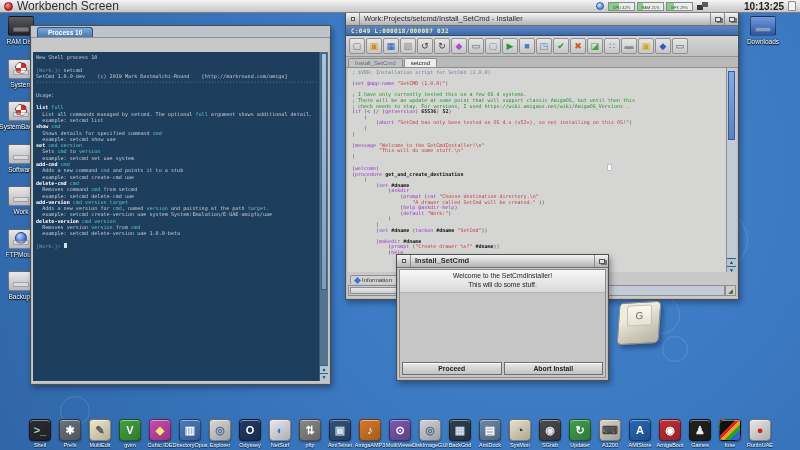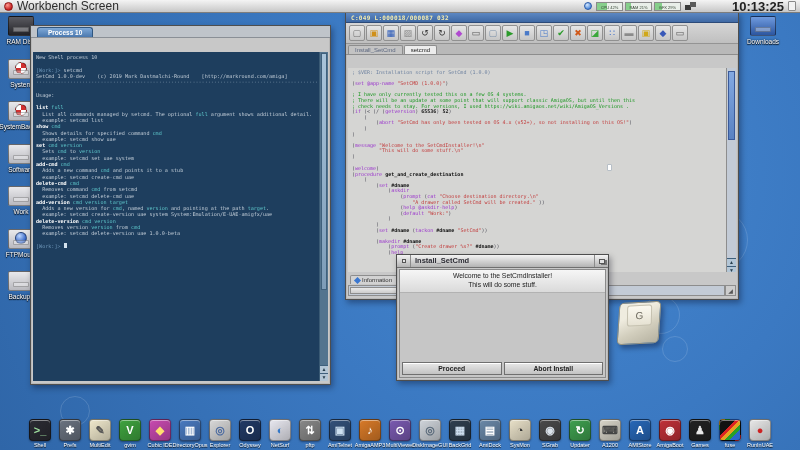--- a/index.html
+++ b/index.html
@@ -15,21 +15,21 @@
   .tb-ball { width:9px; height:9px; border-radius:50%; background:radial-gradient(circle at 35% 30%, #ff9a90, #c41f1f 70%); margin-right:4px; border:1px solid #8d1414; }
   .tb-title { font-size:12px; color:#2e2e2e; }
   .tb-right { margin-left:auto; display:flex; align-items:center; gap:4px; }
   .tb-blue { width:8px; height:8px; border-radius:50%; background:radial-gradient(circle at 35% 30%, #d6e9ff, #4a86d8 75%); border:1px solid #2a5aa8; }
   .meter { position:relative; width:27px; height:9px; border:1px solid #8a8a8a; background:#e9efe9; overflow:hidden; }
   .meter .fill { position:absolute; left:0; top:0; bottom:0; background:#86cf8b; }
   .meter .mtext { position:relative; font-size:4px; line-height:9px; color:#30402f; text-align:center; white-space:nowrap; }
   .tb-net { width:11px; height:8px; position:relative; }
   .tb-net::before { content:""; position:absolute; left:0; bottom:0; width:6px; height:5px; background:#3a3a3a; }
   .tb-net::after { content:""; position:absolute; right:0; top:0; width:6px; height:5px; background:#5a5a5a; }
-  .tb-clock { font-size:13px; font-weight:bold; color:#222;margin-left:32px; }
+  .tb-clock { font-size:10px; font-weight:bold; color:#222;margin-left:32px; }
   .tb-clip { width:8px; height:10px; background:#f2f2f2; border:1px solid #8a8a8a; border-radius:1px; }
 
   
   .dicon { position:absolute; width:38px; display:flex; flex-direction:column; align-items:center; cursor:pointer; }
   .drive { position:relative; width:26px; height:20px; border-radius:2px; border:1px solid rgba(0,0,0,.45); }
   .drive::after { content:""; position:absolute; left:4px; bottom:3px; right:4px; height:3px; border-radius:1px; background:rgba(255,255,255,.35); border:1px solid rgba(0,0,0,.25); }
   .drive.dark { background:linear-gradient(#5a5a60,#232328); }
   .drive.plain { background:linear-gradient(#e9e9ec,#b9b9bf); }
   .drive.bluedrive { background:linear-gradient(#6f9ade,#2c56a0); }
   .ball { position:absolute; left:50%; top:2px; transform:translateX(-50%); width:12px; height:12px; border-radius:50%; border:1px solid rgba(0,0,0,.4); background:conic-gradient(#d23030 0 90deg, #fff 0 180deg, #d23030 0 270deg, #fff 0); }
@@ -227,20 +227,32 @@
     <div class="shell-scroll">
       <div class="shell-thumb"></div>
       <div class="shell-arrows">
         <div class="sarrow">▲</div>
         <div class="sarrow">▼</div>
       </div>
     </div>
   </div>
 
   <div class="window" style="left:345px;top:12px;width:394px;height:288px;">
+    <div class="titlebar">
+      <div class="gadget left">
+          <div class="gbox dot"></div>
+        </div>
+      <div class="wtitle">Work:Projects/setcmd/Install_SetCmd - Installer</div>
+      <div class="gadget right">
+          <div class="gbox dual"></div>
+        </div>
+      <div class="gadget right">
+          <div class="gbox dual"></div>
+        </div>
+    </div>
     <div class="statusbar">C:049 L:000018/000087  032</div>
     <div class="toolbar" id="ed-toolbar">
         <div class="tb-btn">
           <span style="color: rgb(112, 112, 112);">▢</span>
         </div>
         <div class="tb-btn">
           <span style="color: rgb(208, 144, 24);">▣</span>
         </div>
         <div class="tb-btn">
           <span style="color: rgb(40, 88, 184);">▦</span>

